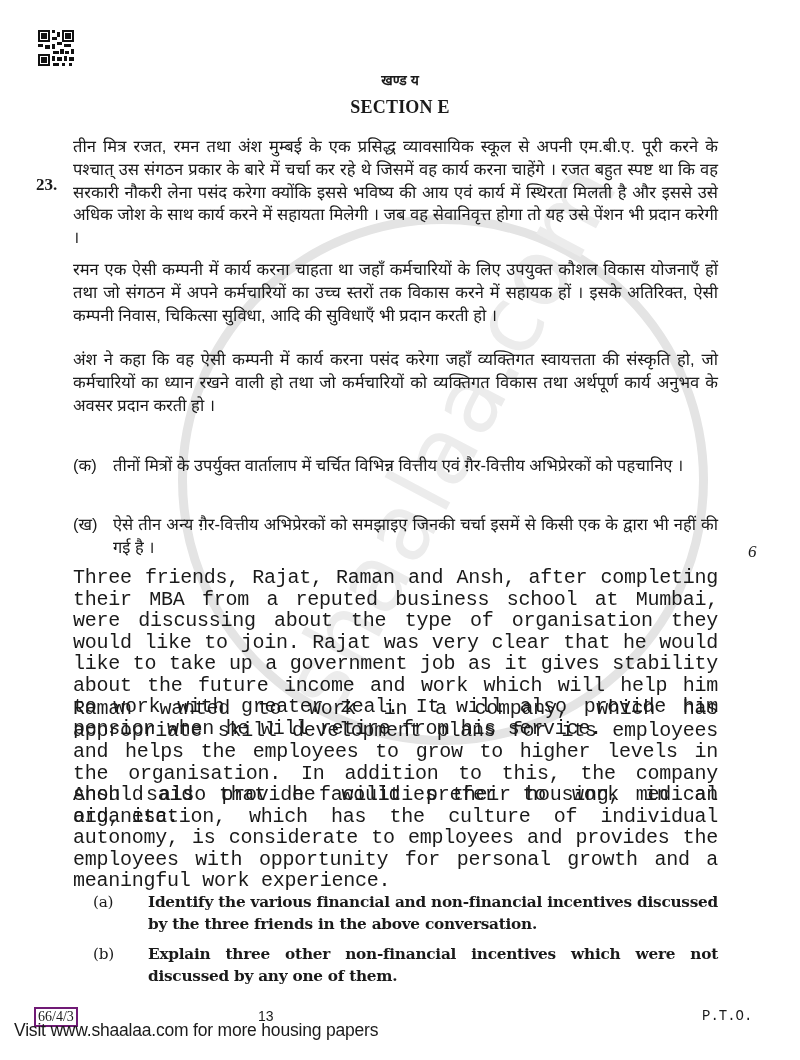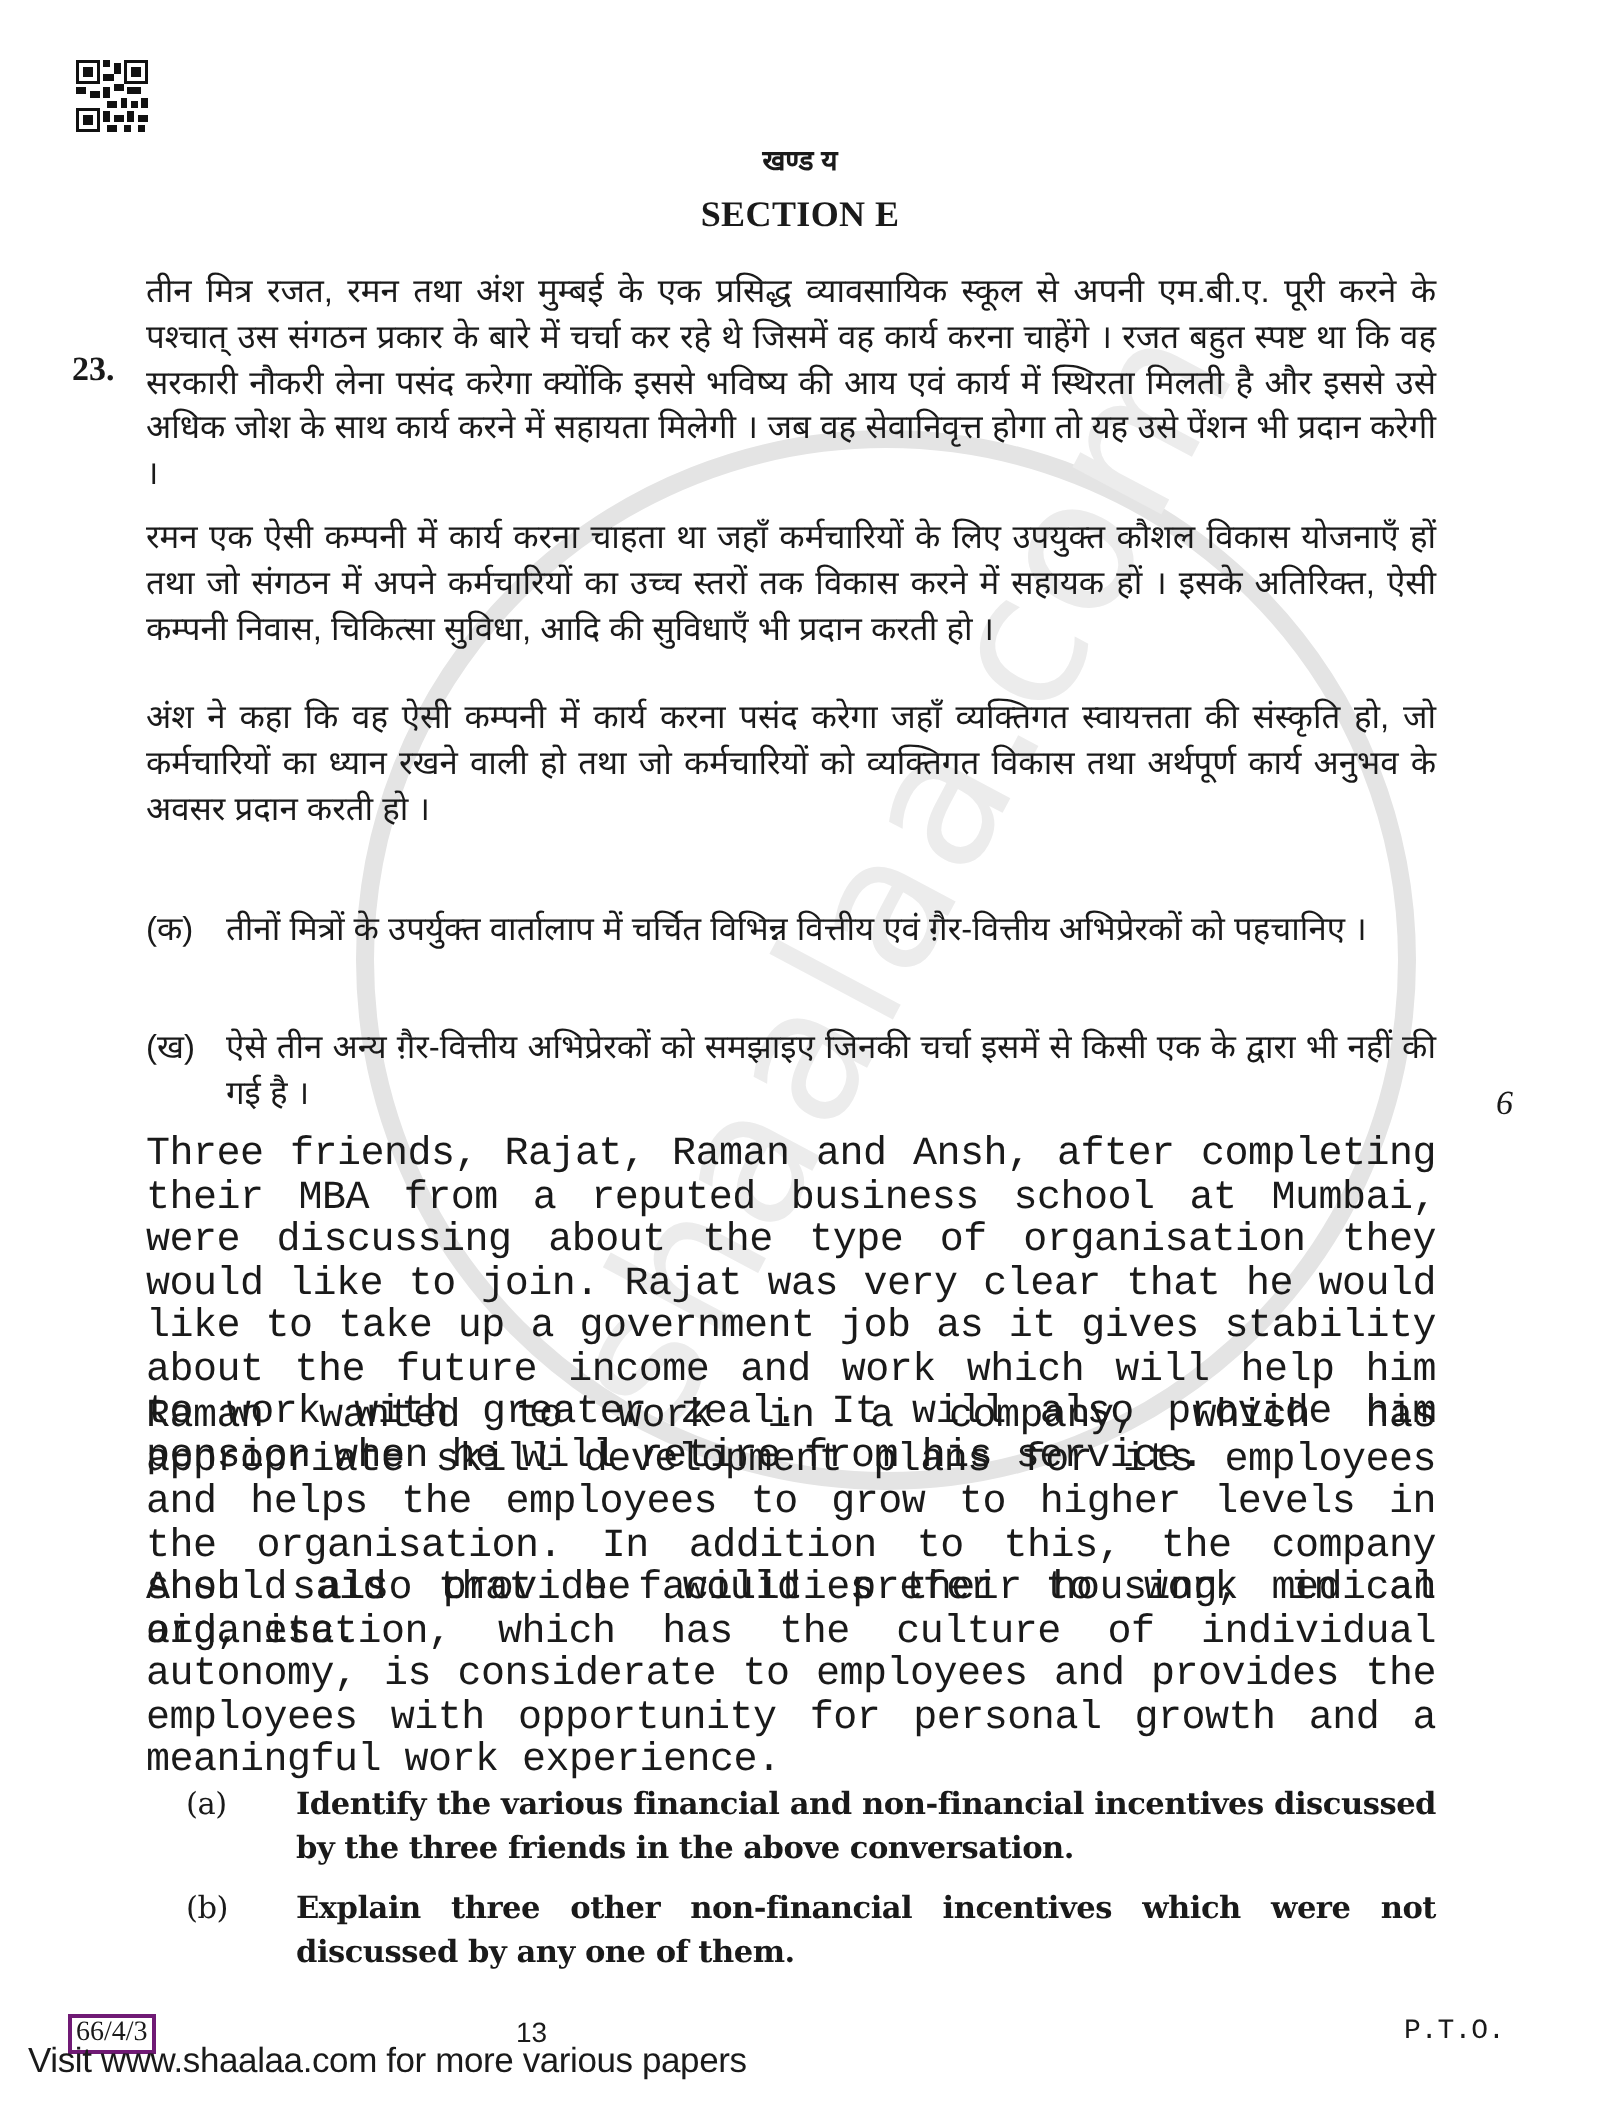--- a/index.html
+++ b/index.html
@@ -226,14 +226,14 @@
   <div class="en-block en-p3">Ansh said that he would prefer to work in an organisation, which has the culture of individual autonomy, is considerate to employees and provides the employees with opportunity for personal growth and a meaningful work experience.</div>
 
   <div class="en-sub en-sub-label en-a-label">(a)</div>
   <div class="en-sub en-sub-text en-a-text">Identify the various financial and non-financial incentives discussed by the three friends in the above conversation.</div>
   <div class="en-sub en-sub-label en-b-label">(b)</div>
   <div class="en-sub en-sub-text en-b-text">Explain three other non-financial incentives which were not discussed by any one of them.</div>
 
   <div class="footer-code">66/4/3</div>
   <div class="footer-page">13</div>
   <div class="footer-pto">P.T.O.</div>
-  <div class="footer-visit">Visit www.shaalaa.com for more various papers</div>
+  <div class="footer-visit">Visit www.shaalaa.com for more housing papers</div>
 </div>
 
 </body></html>

